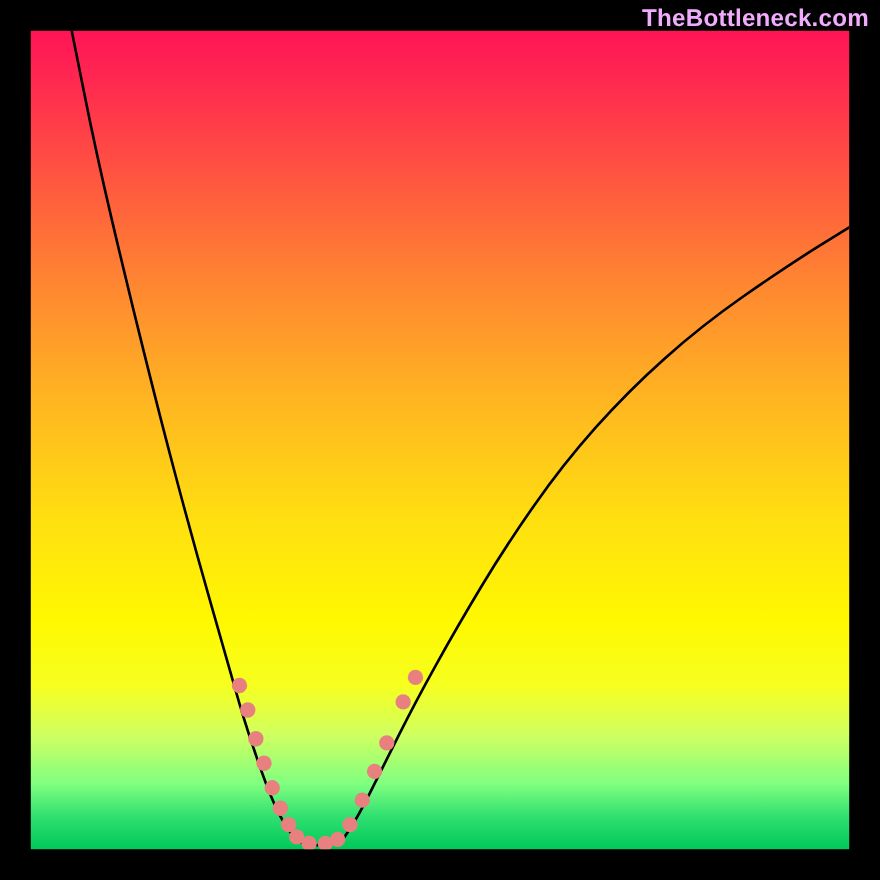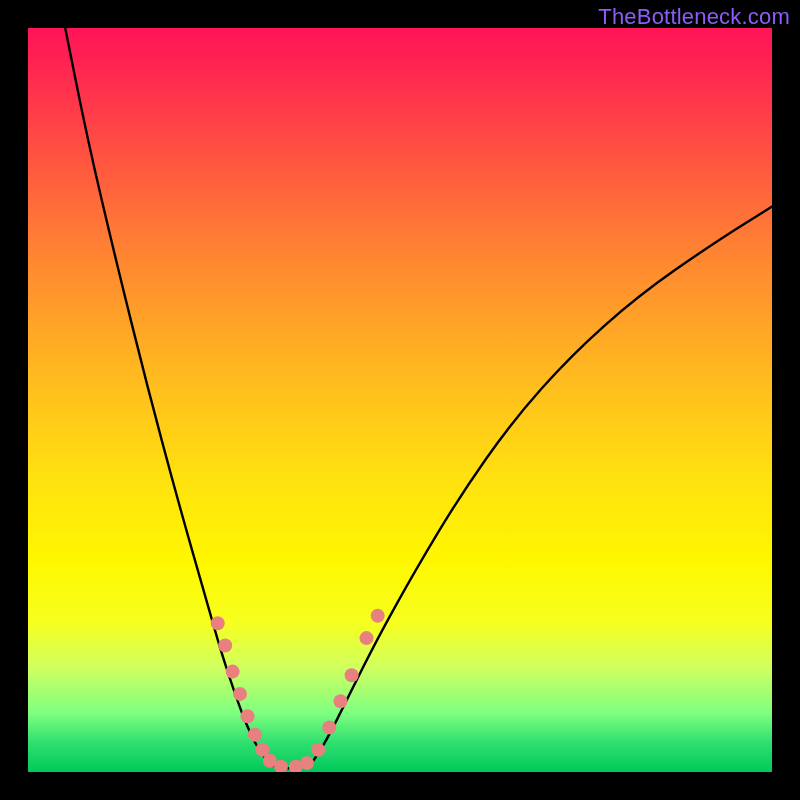--- a/index.html
+++ b/index.html
@@ -29,23 +29,23 @@
       #d0ff60 86%,
       #80ff80 92%,
       #30e070 96%,
       #00c85a 100%
     );
   }
   .watermark {
     position: absolute;
     top: 4px;
     right: 10px;
-    color: #8b5cf6;
+    color: #f0abfc;
     font-size: 22px;
-    font-weight: 400;
+    font-weight: 700;
     letter-spacing: 0.2px;
   }
   svg.curve {
     position: absolute;
     left: 0;
     top: 0;
     width: 744px;
     height: 744px;
   }
 </style>

